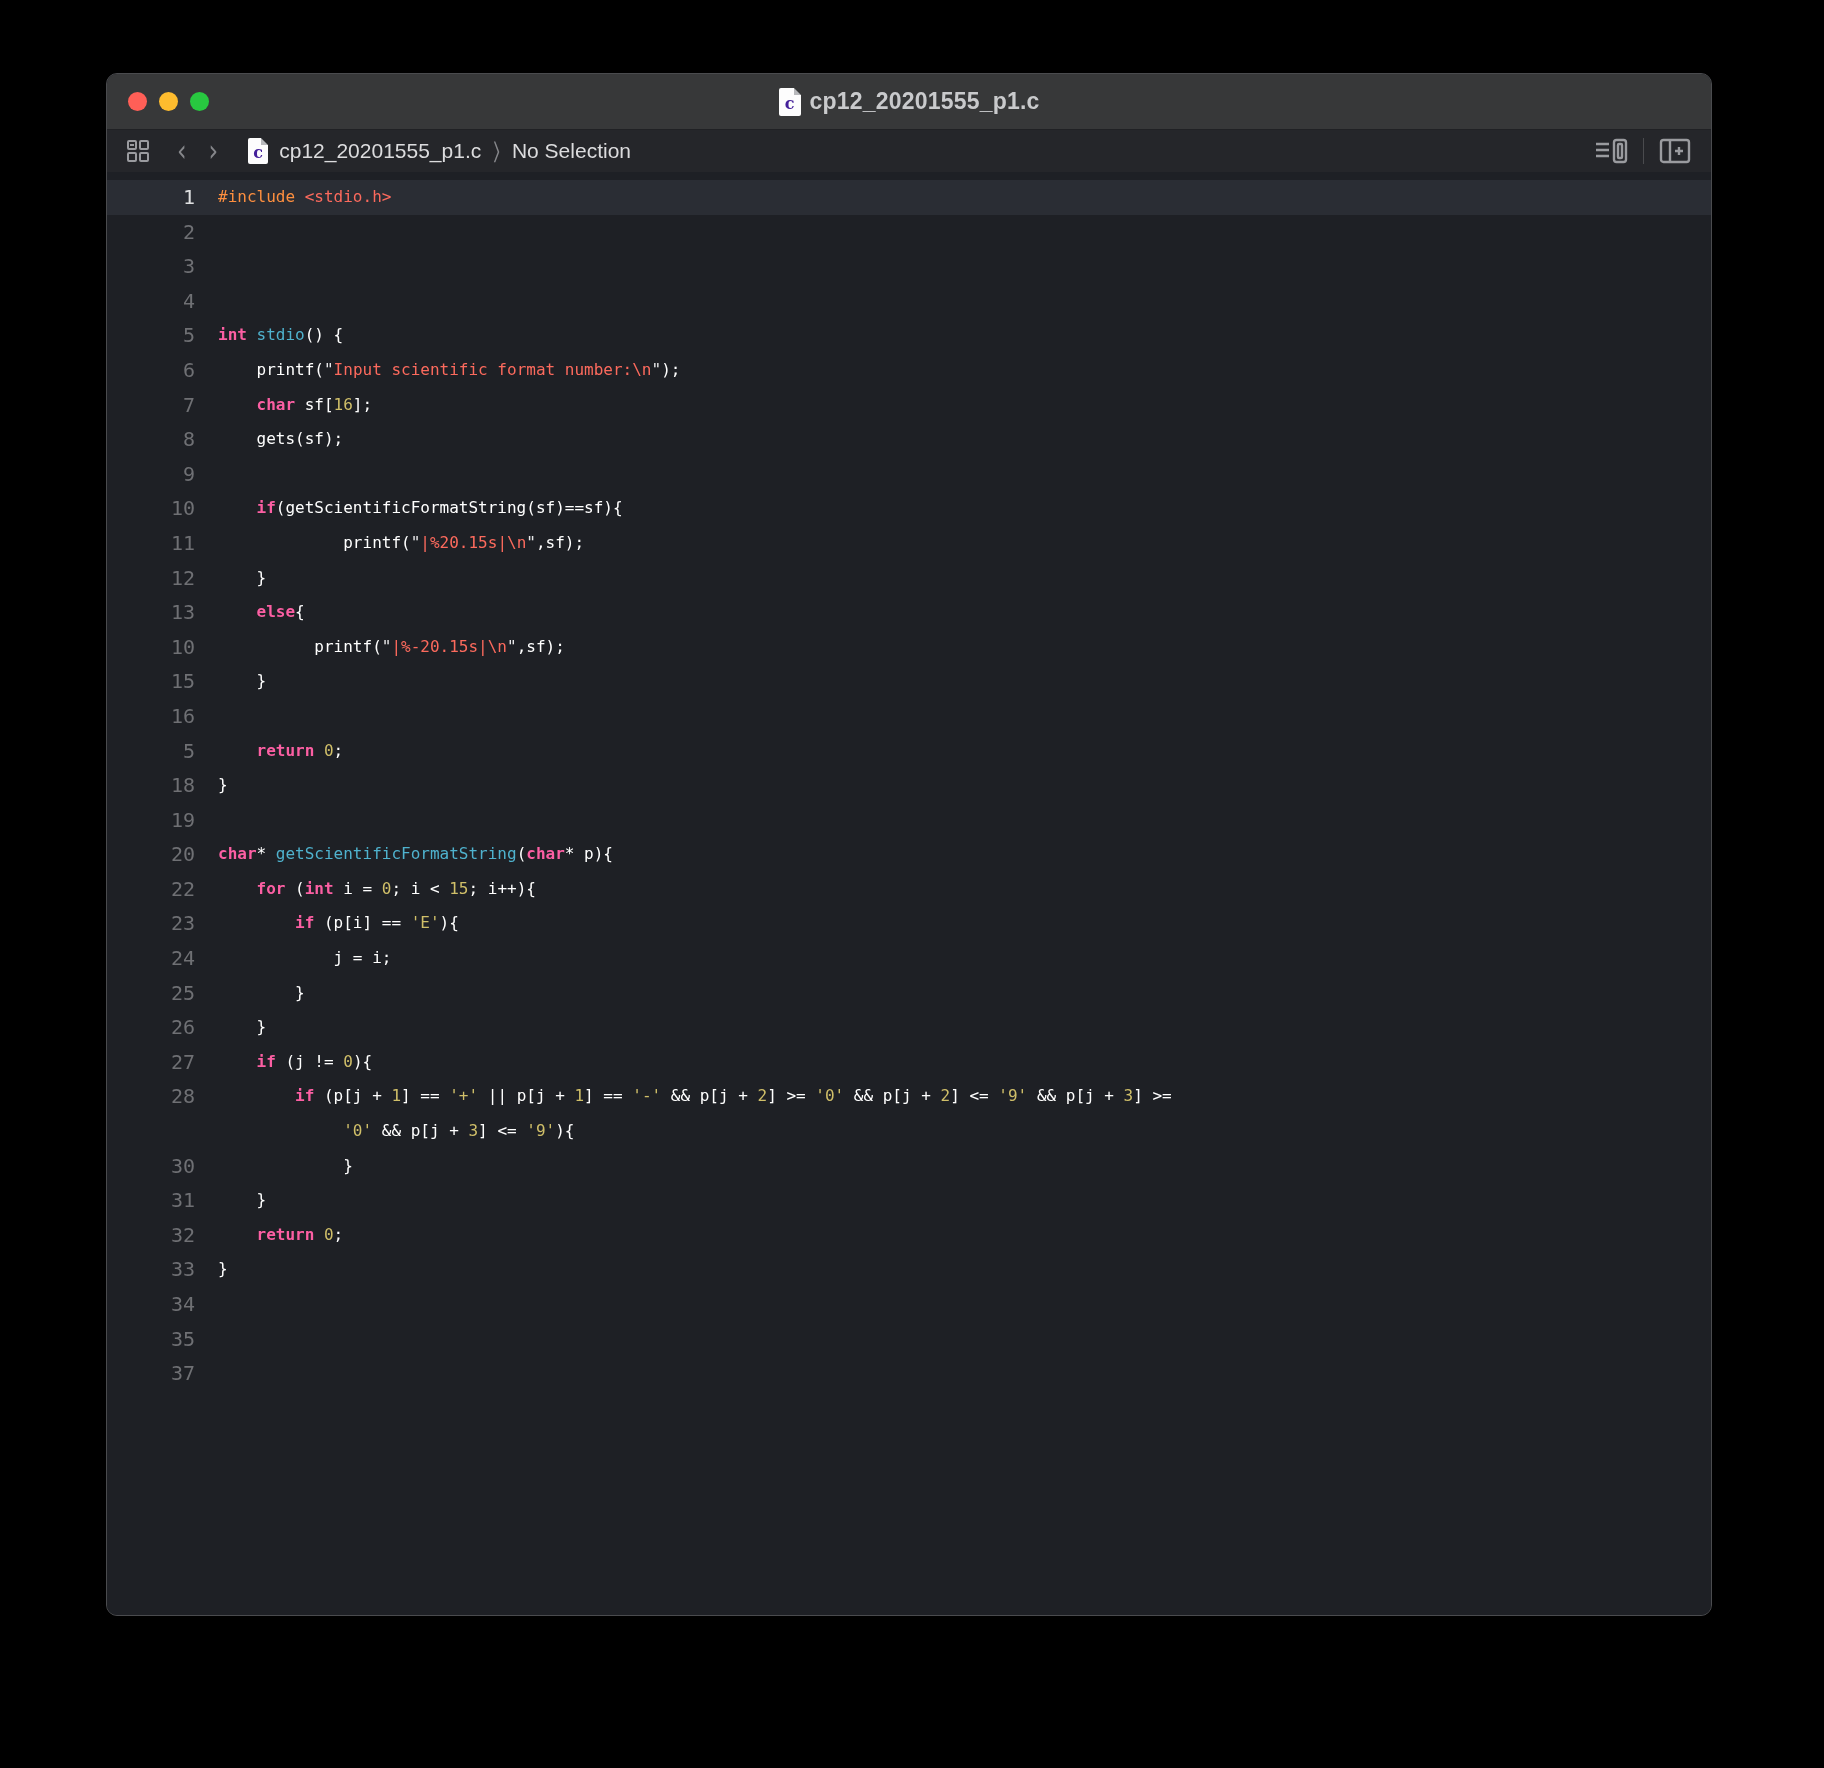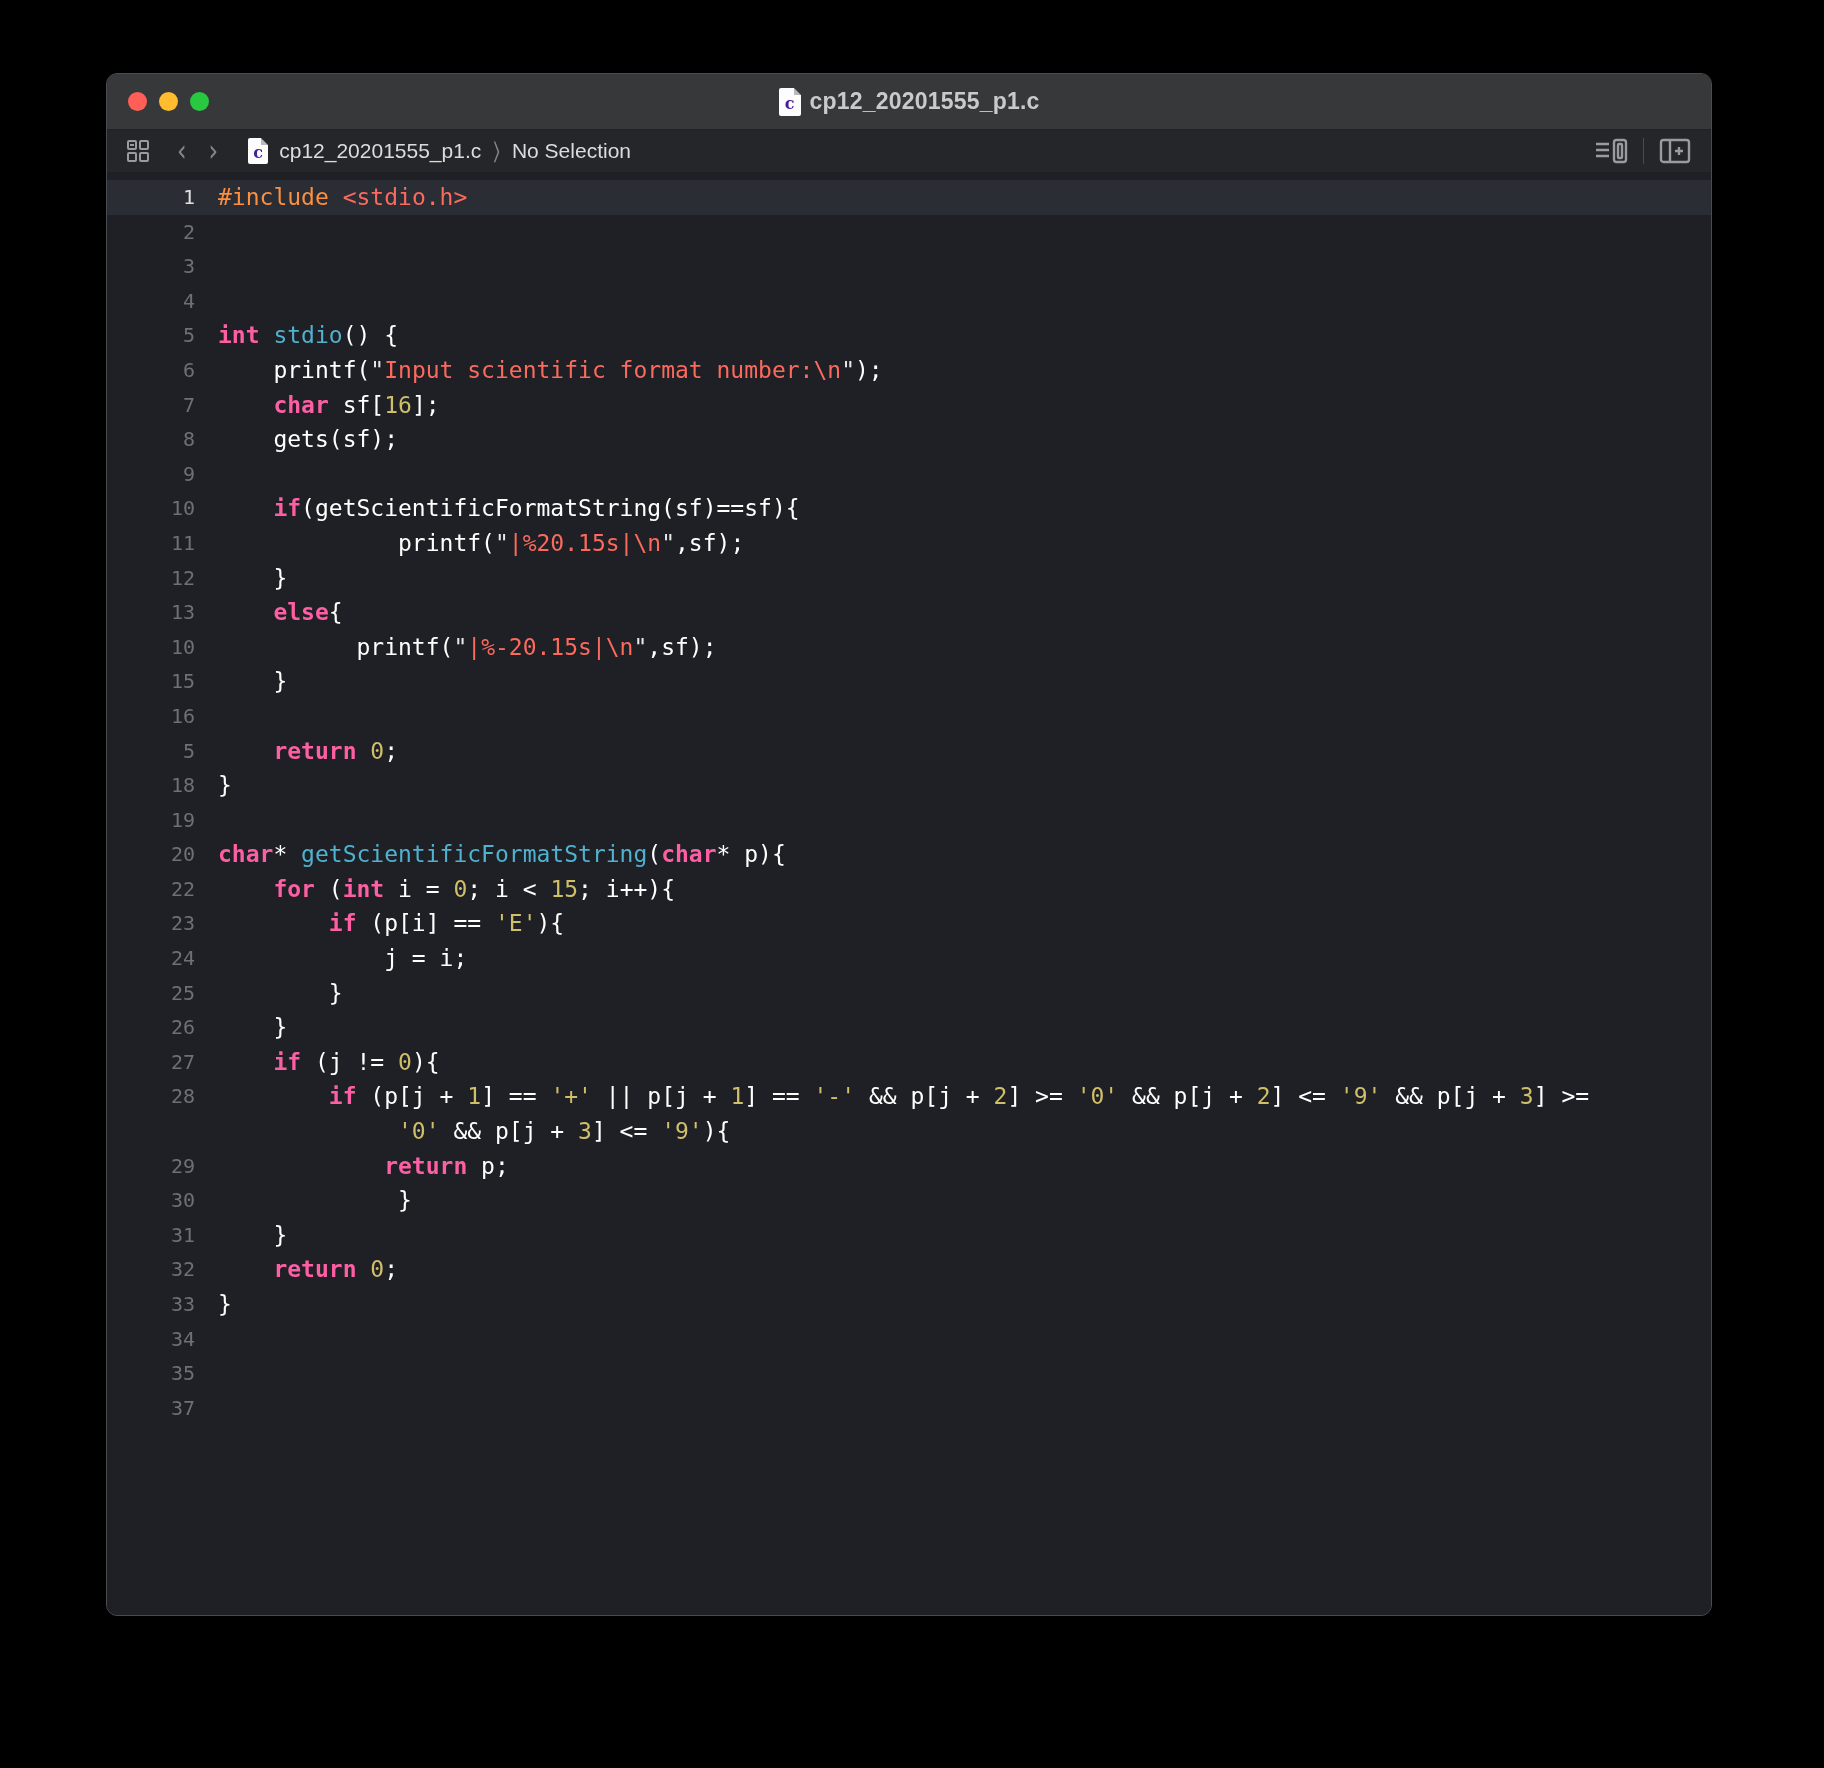--- a/index.html
+++ b/index.html
@@ -46,21 +46,21 @@
   .vdivider{width:1px;height:26px;background:#4a4b4e;}
   
   .editor{flex:1;background:var(--bg,#1E2025);padding-top:8px;overflow:hidden;}
   .row{display:flex;height:34.6px;line-height:34.6px;white-space:pre;}
   .row.current{background:var(--current_line,#2A2D34);}
   .gutter{flex:0 0 88px;text-align:right;color:var(--gutter,#6F7074);
           font-family:"DejaVu Sans Mono",monospace;font-size:20px;
           padding-right:0;box-sizing:border-box;user-select:none;}
   .row.current .gutter{color:var(--gutter_current,#DFE0E1);}
   .code{padding-left:23px;font-family:"DejaVu Sans Mono",monospace;
-        font-size:23px;font-weight:500;color:var(--pln,#FFFFFF);}
+        font-size:16px;font-weight:500;color:var(--pln,#FFFFFF);}
   .tk-kw{color:var(--kw,#FC5FA3);font-weight:700;}
   .tk-fn{color:var(--fn,#4FB2CE);}
   .tk-pre{color:var(--pre,#FD8F3F);}
   .tk-str{color:var(--str,#FC6A5D);}
   .tk-q{color:var(--quote,#E8E8EA);}
   .tk-num{color:var(--num,#D0BF69);}
   .tk-chr{color:var(--chr,#D0BF69);}
   .tk-pln{color:var(--pln,#FFFFFF);}
 </style>
 </head>
@@ -151,21 +151,20 @@
         <div class="row"><span class="gutter">19</span><span class="code"></span></div>
         <div class="row"><span class="gutter">20</span><span class="code"><span class="tk-kw">char</span><span class="tk-pln">* </span><span class="tk-fn">getScientificFormatString</span><span class="tk-pln">(</span><span class="tk-kw">char</span><span class="tk-pln">* p){</span></span></div>
         <div class="row"><span class="gutter">22</span><span class="code">    <span class="tk-kw">for</span><span class="tk-pln"> (</span><span class="tk-kw">int</span><span class="tk-pln"> i = </span><span class="tk-num">0</span><span class="tk-pln">; i &lt; </span><span class="tk-num">15</span><span class="tk-pln">; i++){</span></span></div>
         <div class="row"><span class="gutter">23</span><span class="code">        <span class="tk-kw">if</span><span class="tk-pln"> (p[i] == </span><span class="tk-chr">'E'</span><span class="tk-pln">){</span></span></div>
         <div class="row"><span class="gutter">24</span><span class="code">            <span class="tk-pln">j = i;</span></span></div>
         <div class="row"><span class="gutter">25</span><span class="code">        <span class="tk-pln">}</span></span></div>
         <div class="row"><span class="gutter">26</span><span class="code">    <span class="tk-pln">}</span></span></div>
         <div class="row"><span class="gutter">27</span><span class="code">    <span class="tk-kw">if</span><span class="tk-pln"> (j != </span><span class="tk-num">0</span><span class="tk-pln">){</span></span></div>
         <div class="row"><span class="gutter">28</span><span class="code">        <span class="tk-kw">if</span><span class="tk-pln"> (p[j + </span><span class="tk-num">1</span><span class="tk-pln">] == </span><span class="tk-chr">'+'</span><span class="tk-pln"> || p[j + </span><span class="tk-num">1</span><span class="tk-pln">] == </span><span class="tk-chr">'-'</span><span class="tk-pln"> &amp;&amp; p[j + </span><span class="tk-num">2</span><span class="tk-pln">] &gt;= </span><span class="tk-chr">'0'</span><span class="tk-pln"> &amp;&amp; p[j + </span><span class="tk-num">2</span><span class="tk-pln">] &lt;= </span><span class="tk-chr">'9'</span><span class="tk-pln"> &amp;&amp; p[j + </span><span class="tk-num">3</span><span class="tk-pln">] &gt;=</span></span></div>
         <div class="row"><span class="gutter"></span><span class="code">             <span class="tk-chr">'0'</span><span class="tk-pln"> &amp;&amp; p[j + </span><span class="tk-num">3</span><span class="tk-pln">] &lt;= </span><span class="tk-chr">'9'</span><span class="tk-pln">){</span></span></div>
-        <div class="row"><span class="gutter">29</span><span class="code">            <span class="tk-kw">return</span><span class="tk-pln"> p;</span></span></div>
         <div class="row"><span class="gutter">30</span><span class="code">             <span class="tk-pln">}</span></span></div>
         <div class="row"><span class="gutter">31</span><span class="code">    <span class="tk-pln">}</span></span></div>
         <div class="row"><span class="gutter">32</span><span class="code">    <span class="tk-kw">return</span><span class="tk-pln"> </span><span class="tk-num">0</span><span class="tk-pln">;</span></span></div>
         <div class="row"><span class="gutter">33</span><span class="code"><span class="tk-pln">}</span></span></div>
         <div class="row"><span class="gutter">34</span><span class="code"></span></div>
         <div class="row"><span class="gutter">35</span><span class="code"></span></div>
         <div class="row"><span class="gutter">37</span><span class="code"></span></div>
       </div>
 
   </div>

